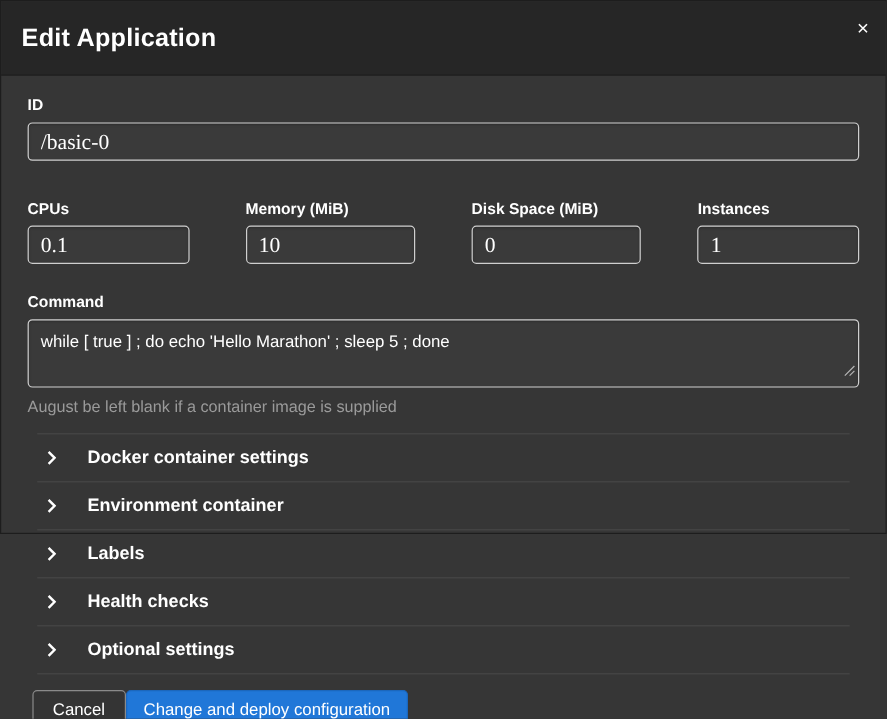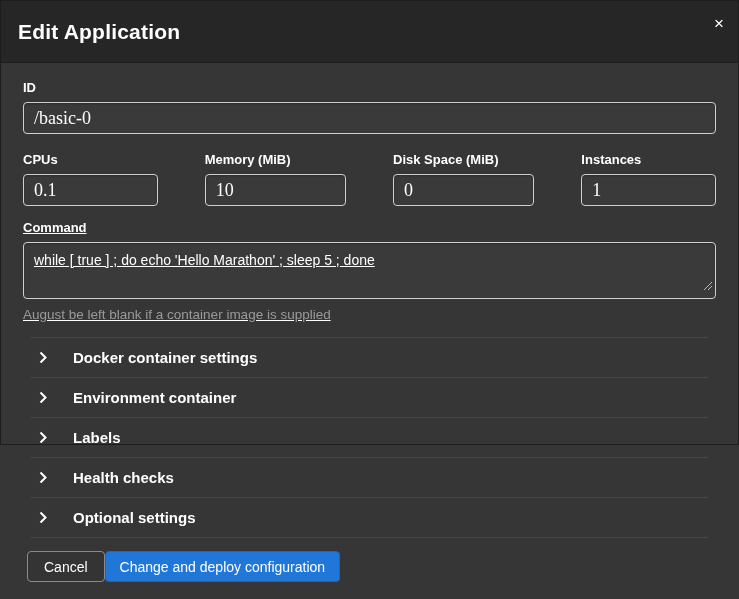--- a/index.html
+++ b/index.html
@@ -65,24 +65,24 @@
     border-radius: 4px;
     color: #ffffff;
     font-size: 18px;
     font-family: Liberation Serif, serif;
     box-shadow: inset 0 1px 2px rgba(0,0,0,0.25);
   }
   .field-row {
     display: grid;
     grid-template-columns: 1fr 1.05fr 1.05fr 1fr;
     column-gap: 17px;
-    margin-top: 18px;
+    margin-top: 32px;
     gap: 47px;
   }
-  .command-group { margin-top: 14px; text-decoration: underline; }
+  .command-group { margin-top: 24px; }
   .textarea-wrap { position: relative; }
   .command-textarea {
     display: block;
     width: 100%;
     height: 57px;
     padding: 8px 10px;
     background: #3a3a3a;
     border: 1px solid #cfcfcf;
     border-radius: 4px;
     color: #ffffff;

